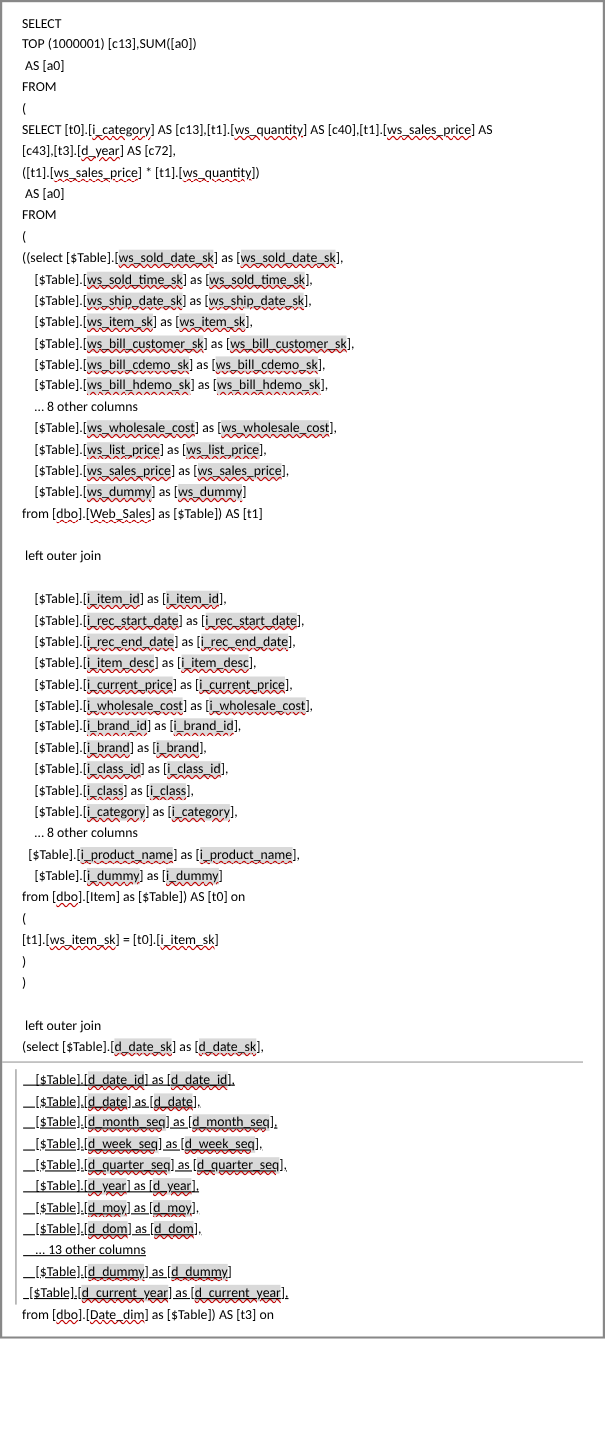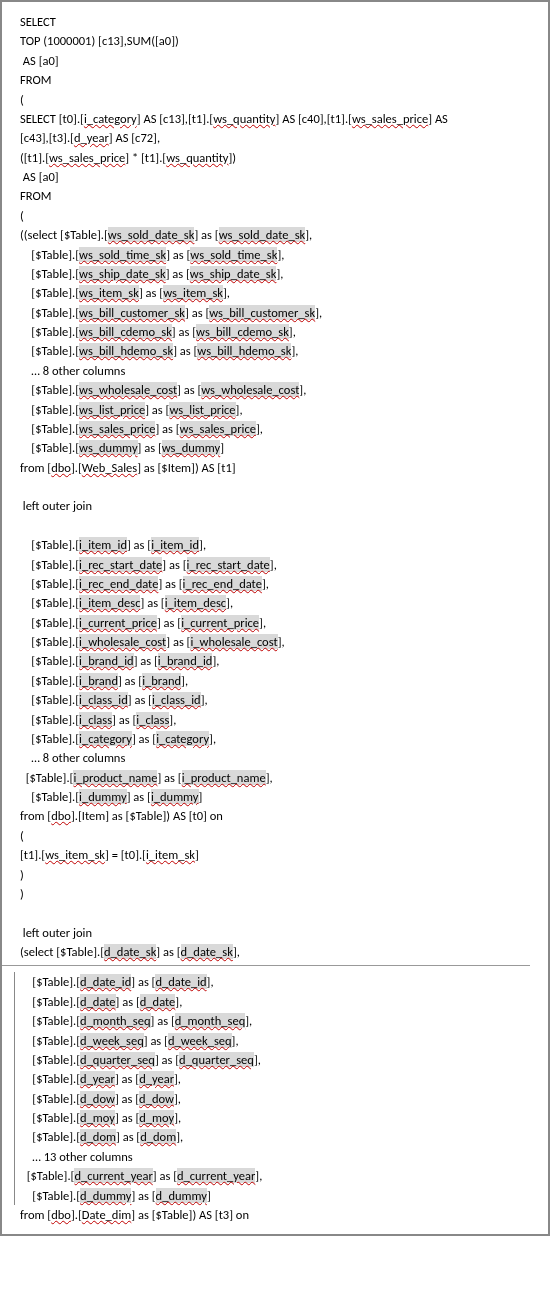--- a/index.html
+++ b/index.html
@@ -35,20 +35,21 @@
   .sep {
     border: 0;
     border-top: 1px solid #999;
     margin: 4px 0 6px -18px;
     width: 100%;
   }
   .barred {
     border-left: 1px solid #888;
     padding-left: 6px;
     margin-left: -6px;
+    text-decoration: underline;
   }
 </style>
 </head>
 <body>
 
 <div class="page">
 <div class="line">SELECT</div>
 <div class="line">TOP (1000001) [c13],SUM([a0])</div>
 <div class="line"> AS [a0]</div>
 <div class="line">FROM</div>
@@ -65,21 +66,21 @@
 <div class="line"><span>    [$Table].[</span><span class="hl">ws_ship_date_sk</span><span>] as [</span><span class="hl">ws_ship_date_sk</span><span>],</span></div>
 <div class="line"><span>    [$Table].[</span><span class="hl">ws_item_sk</span><span>] as [</span><span class="hl">ws_item_sk</span><span>],</span></div>
 <div class="line"><span>    [$Table].[</span><span class="hl">ws_bill_customer_sk</span><span>] as [</span><span class="hl">ws_bill_customer_sk</span><span>],</span></div>
 <div class="line"><span>    [$Table].[</span><span class="hl">ws_bill_cdemo_sk</span><span>] as [</span><span class="hl">ws_bill_cdemo_sk</span><span>],</span></div>
 <div class="line"><span>    [$Table].[</span><span class="hl">ws_bill_hdemo_sk</span><span>] as [</span><span class="hl">ws_bill_hdemo_sk</span><span>],</span></div>
 <div class="line">    … 8 other columns</div>
 <div class="line"><span>    [$Table].[</span><span class="hl">ws_wholesale_cost</span><span>] as [</span><span class="hl">ws_wholesale_cost</span><span>],</span></div>
 <div class="line"><span>    [$Table].[</span><span class="hl">ws_list_price</span><span>] as [</span><span class="hl">ws_list_price</span><span>],</span></div>
 <div class="line"><span>    [$Table].[</span><span class="hl">ws_sales_price</span><span>] as [</span><span class="hl">ws_sales_price</span><span>],</span></div>
 <div class="line"><span>    [$Table].[</span><span class="hl">ws_dummy</span><span>] as [</span><span class="hl">ws_dummy</span><span>]</span></div>
-<div class="line"><span>from [</span><span class="ul">dbo</span><span>].[</span><span class="ul">Web_Sales</span><span>] as [$Item]) AS [t1]</span></div>
+<div class="line"><span>from [</span><span class="ul">dbo</span><span>].[</span><span class="ul">Web_Sales</span><span>] as [$Table]) AS [t1]</span></div>
 <div class="line">&nbsp;</div>
 <div class="line"> left outer join</div>
 <div class="line">&nbsp;</div>
 <div class="line"><span>    [$Table].[</span><span class="hl">i_item_id</span><span>] as [</span><span class="hl">i_item_id</span><span>],</span></div>
 <div class="line"><span>    [$Table].[</span><span class="hl">i_rec_start_date</span><span>] as [</span><span class="hl">i_rec_start_date</span><span>],</span></div>
 <div class="line"><span>    [$Table].[</span><span class="hl">i_rec_end_date</span><span>] as [</span><span class="hl">i_rec_end_date</span><span>],</span></div>
 <div class="line"><span>    [$Table].[</span><span class="hl">i_item_desc</span><span>] as [</span><span class="hl">i_item_desc</span><span>],</span></div>
 <div class="line"><span>    [$Table].[</span><span class="hl">i_current_price</span><span>] as [</span><span class="hl">i_current_price</span><span>],</span></div>
 <div class="line"><span>    [$Table].[</span><span class="hl">i_wholesale_cost</span><span>] as [</span><span class="hl">i_wholesale_cost</span><span>],</span></div>
 <div class="line"><span>    [$Table].[</span><span class="hl">i_brand_id</span><span>] as [</span><span class="hl">i_brand_id</span><span>],</span></div>
@@ -99,22 +100,21 @@
 <div class="line"> left outer join</div>
 <div class="line"><span>(select [$Table].[</span><span class="hl">d_date_sk</span><span>] as [</span><span class="hl">d_date_sk</span><span>],</span></div>
 <hr class="sep">
 <div class="barred">
 <div class="line"><span>    [$Table].[</span><span class="hl">d_date_id</span><span>] as [</span><span class="hl">d_date_id</span><span>],</span></div>
 <div class="line"><span>    [$Table].[</span><span class="hl">d_date</span><span>] as [</span><span class="hl">d_date</span><span>],</span></div>
 <div class="line"><span>    [$Table].[</span><span class="hl">d_month_seq</span><span>] as [</span><span class="hl">d_month_seq</span><span>],</span></div>
 <div class="line"><span>    [$Table].[</span><span class="hl">d_week_seq</span><span>] as [</span><span class="hl">d_week_seq</span><span>],</span></div>
 <div class="line"><span>    [$Table].[</span><span class="hl">d_quarter_seq</span><span>] as [</span><span class="hl">d_quarter_seq</span><span>],</span></div>
 <div class="line"><span>    [$Table].[</span><span class="hl">d_year</span><span>] as [</span><span class="hl">d_year</span><span>],</span></div>
-<div class="line"><span>    [$Table].[</span><span class="hl">d_dow</span><span>] as [</span><span class="hl">d_dow</span><span>],</span></div>
 <div class="line"><span>    [$Table].[</span><span class="hl">d_moy</span><span>] as [</span><span class="hl">d_moy</span><span>],</span></div>
 <div class="line"><span>    [$Table].[</span><span class="hl">d_dom</span><span>] as [</span><span class="hl">d_dom</span><span>],</span></div>
 <div class="line">    … 13 other columns</div>
+<div class="line"><span>    [$Table].[</span><span class="hl">d_dummy</span><span>] as [</span><span class="hl">d_dummy</span><span>]</span></div>
 <div class="line"><span>  [$Table].[</span><span class="hl">d_current_year</span><span>] as [</span><span class="hl">d_current_year</span><span>],</span></div>
-<div class="line"><span>    [$Table].[</span><span class="hl">d_dummy</span><span>] as [</span><span class="hl">d_dummy</span><span>]</span></div>
 </div>
 <div class="line"><span>from [</span><span class="ul">dbo</span><span>].[</span><span class="ul">Date_dim</span><span>] as [$Table]) AS [t3] on</span></div>
 
 </div>
 
 </body></html>

